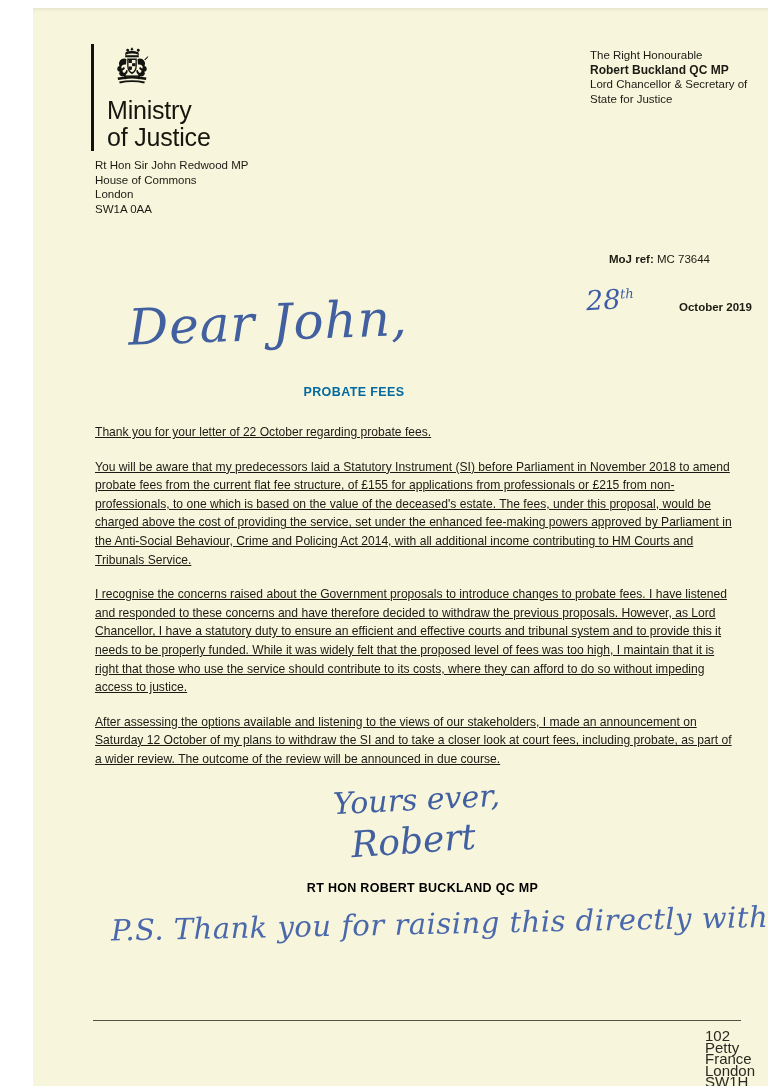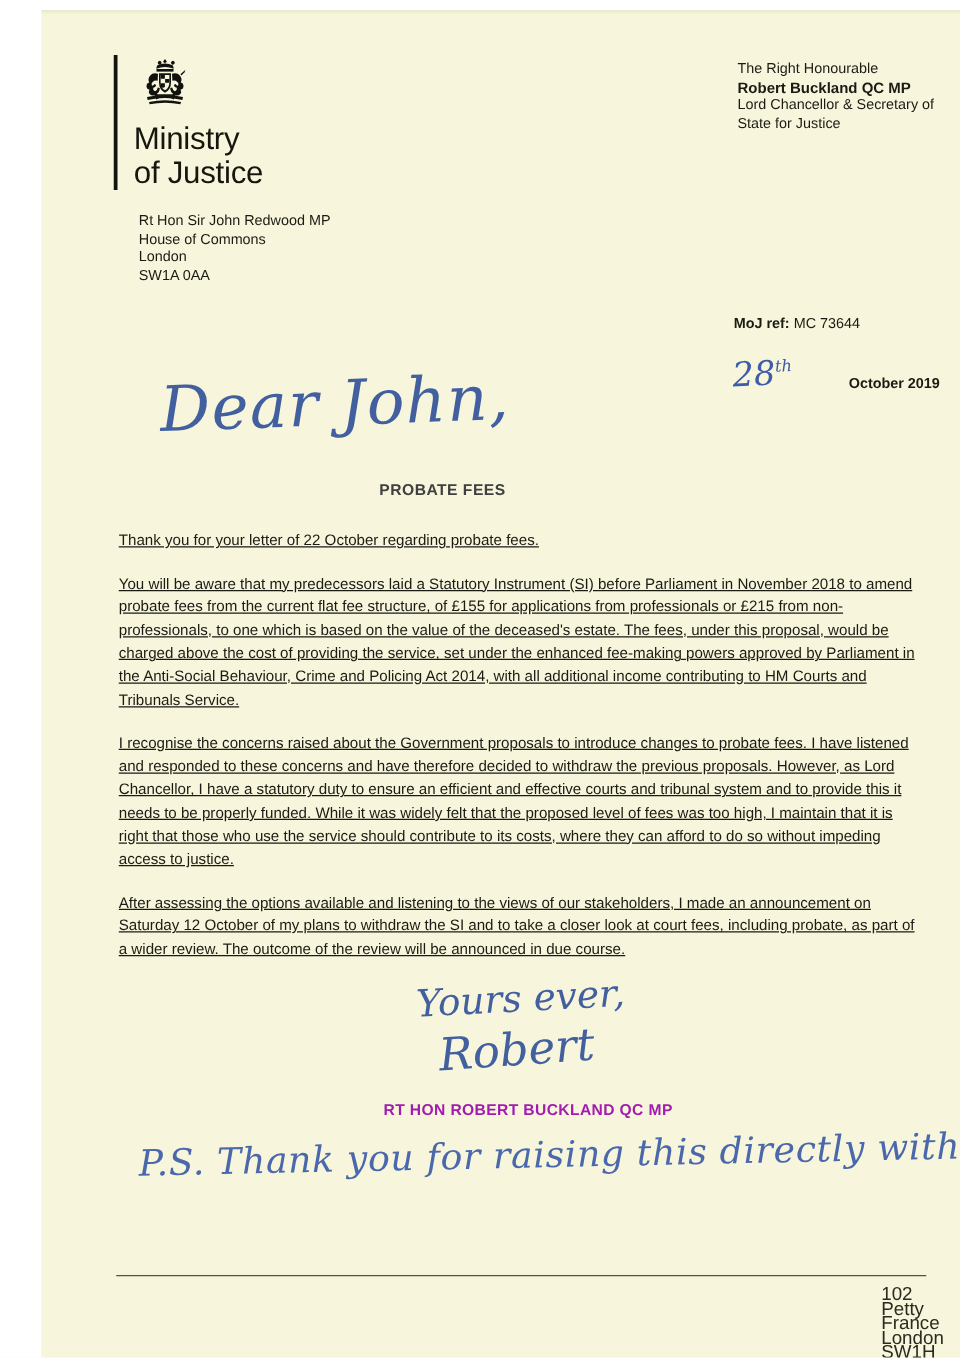--- a/index.html
+++ b/index.html
@@ -82,31 +82,30 @@
   }
   #minister-block .strong {
     font-weight: bold;
     font-size: 12px;
   }
 
   
   #recipient {
     position: absolute;
     left: 62px;
-    top: 162px;
+    top: 150px;
     font-size: 11.5px;
     line-height: 14.6px;
     color: #1b1b14;
-    margin-left: 16px;
   }
 
   
   #ref-line {
     position: absolute;
-    left: 531px;
+    left: 553px;
     top: 245px;
     font-size: 11.5px;
     color: #1b1b14;
     padding-left: 23px;
   }
   #ref-line .label { font-weight: bold; }
 
   #date-line {
     position: absolute;
     left: 553px;
@@ -157,21 +156,21 @@
     position: absolute;
     left: 0;
     top: 377px;
     width: 612px;
     text-align: center;
     padding-left: 30px;
     box-sizing: border-box;
     font-size: 12.5px;
     font-weight: bold;
     letter-spacing: 0.4px;
-    color: #404040;
+    color: #0369a1;
   }
 
   #body {
     position: absolute;
     left: 62px;
     top: 415px;
     width: 640px;
     font-size: 12.1px;
     line-height: 18.6px;
     color: #1b1b14;
@@ -207,21 +206,21 @@
     position: absolute;
     left: 0;
     top: 873px;
     width: 735px;
     text-align: center;
     padding-left: 44px;
     box-sizing: border-box;
     font-size: 12.5px;
     font-weight: bold;
     letter-spacing: 0.3px;
-    color: #a21caf;
+    color: #000000;
   }
 
   
   #postscript {
     position: absolute;
     left: 78px;
     top: 898px;
     font-family: "DejaVu Serif", serif;
     font-style: italic;
     font-size: 29px;

